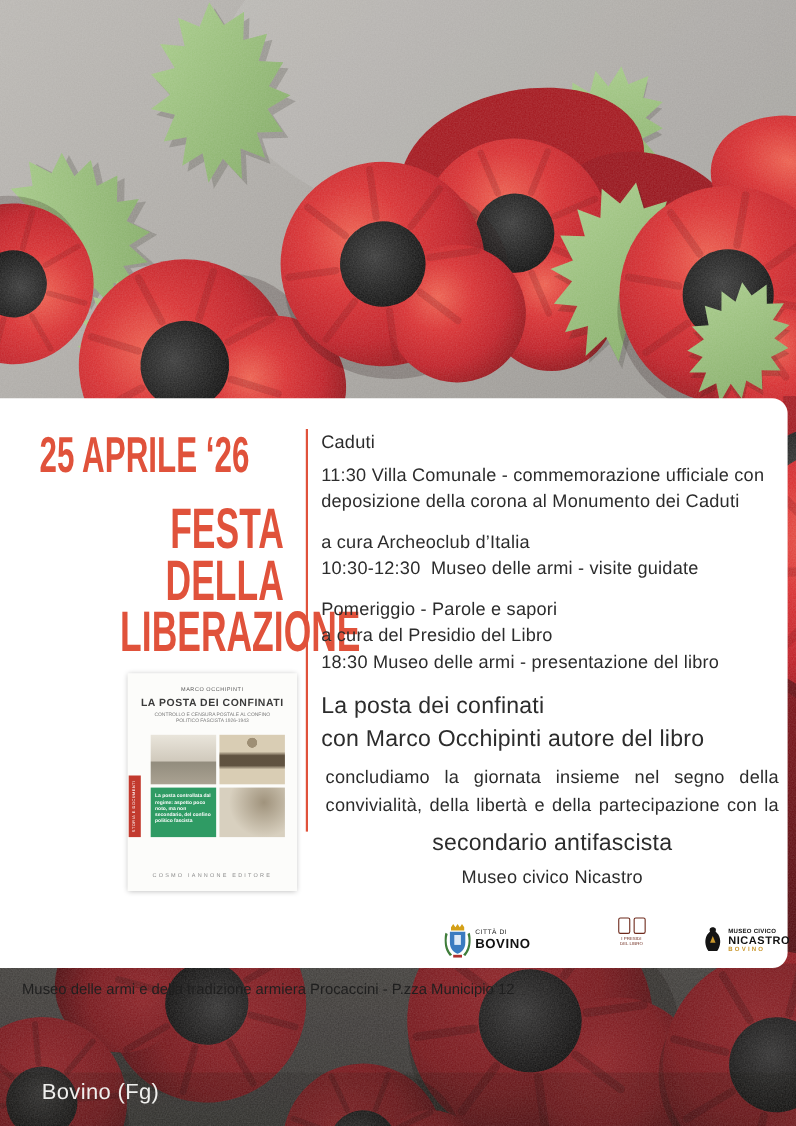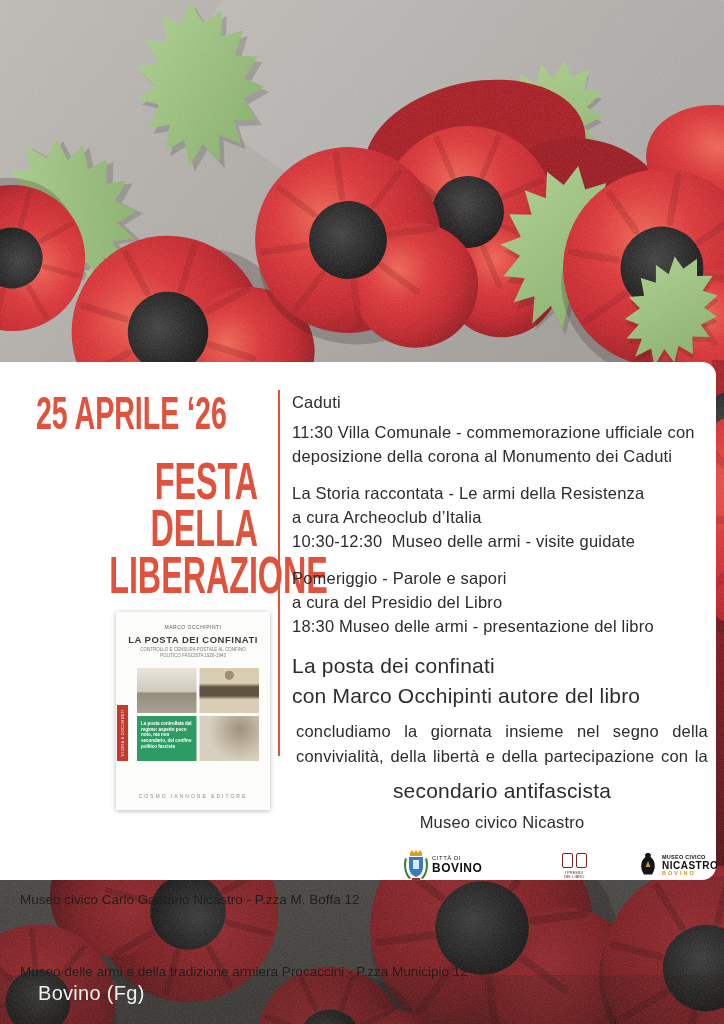--- a/index.html
+++ b/index.html
@@ -58,22 +58,22 @@
   .cv-spine { position:absolute; left:2px; top:186px; width:22px; height:112px;
               background:#c23a2e; color:#fff; writing-mode:vertical-rl;
               transform:rotate(180deg); text-align:center; font-size:7px;
               letter-spacing:1px; line-height:22px; }
   .cv-pub { position:absolute; left:0; top:362px; width:100%; text-align:center;
             font-size:10px; letter-spacing:4px; color:#8d8d8d; }
 
   
   .addr { position:absolute; left:20px; top:478px; color:#1f1f1f; font-size:13.5px;
           line-height:24px; white-space:pre; }
-  .logos { position:absolute; left:404px; top:480px; width:306px; height:46px;
-           display:flex; align-items:center; gap:26px; }
+  .logos { position:absolute; left:404px; top:470px; width:306px; height:46px;
+           display:flex; gap:26px; }
   .logo { display:flex; align-items:center; gap:4px; }
   .bovino-txt .s1 { font-size:6px; letter-spacing:0.5px; color:#222; }
   .bovino-txt .s2 { font-size:12px; font-weight:bold; letter-spacing:0.5px; color:#111; }
   .presidi { display:flex; flex-direction:column; align-items:center; }
   .presidi-books { display:flex; gap:3px; align-items:flex-end; }
   .pbook { width:11px; height:15px; border:1.5px solid #6e2a1c; border-radius:2px; }
   .pbook.b2 { margin-top:2px; }
   .presidi-cap { margin-top:2px; width:80px; transform:scale(0.5); transform-origin:50% 0;
                  text-align:center; font-size:8px; line-height:9px; color:#6e2a1c; height:10px; }
   .nic-txt { width:130px; transform:scale(0.5); transform-origin:0 50%; margin-left:2px; }
@@ -218,21 +218,20 @@
 
     <div class="divider"></div>
 
     <div class="rc">
       <div class="rc-line rc-head">Caduti</div>
       <div class="rc-group">
         <div class="rc-line">11:30 Villa Comunale - commemorazione ufficiale con</div>
         <div class="rc-line">deposizione della corona al Monumento dei Caduti</div>
       </div>
       <div class="rc-group">
-        <div class="rc-line">La Storia raccontata - Le armi della Resistenza</div>
         <div class="rc-line">a cura Archeoclub d’Italia</div>
         <div class="rc-line">10:30-12:30  Museo delle armi - visite guidate</div>
       </div>
       <div class="rc-group">
         <div class="rc-line">Pomeriggio - Parole e sapori</div>
         <div class="rc-line">a cura del Presidio del Libro</div>
         <div class="rc-line">18:30 Museo delle armi - presentazione del libro</div>
       </div>
       <div class="rc-big">
         <div class="rc-line">La posta dei confinati</div>
@@ -259,21 +258,20 @@
           <div class="cv-img2"></div>
           <div class="cv-green">La posta controllata dal regime: aspetto poco noto, ma non secondario, del confino politico fascista</div>
           <div class="cv-img4"></div>
         </div>
         <div class="cv-spine">STORIA E DOCUMENTI</div>
         <div class="cv-pub">COSMO IANNONE EDITORE</div>
       </div>
     </div>
 
     <div class="addr">
-      <div class="rc-line">Museo civico Carlo Gaetano Nicastro - P.zza M. Boffa 12</div>
       <div class="rc-line">Museo delle armi e della tradizione armiera Procaccini - P.zza Municipio 12</div>
     </div>
 
     <div class="logos">
 
       <div class="logo">
         <svg width="24" height="32" viewBox="0 0 24 32">
           <path d="M6,4 L8,1 L10,4 L12,1 L14,4 L16,1 L18,4 L18,7 L6,7 Z" fill="#d4a017"></path>
           <path d="M5,8 H19 V18 C19,24 15,27 12,28 C9,27 5,24 5,18 Z" fill="#3a7bc0"></path>
           <rect x="9" y="11" width="6" height="9" fill="#dce9f7"></rect>

